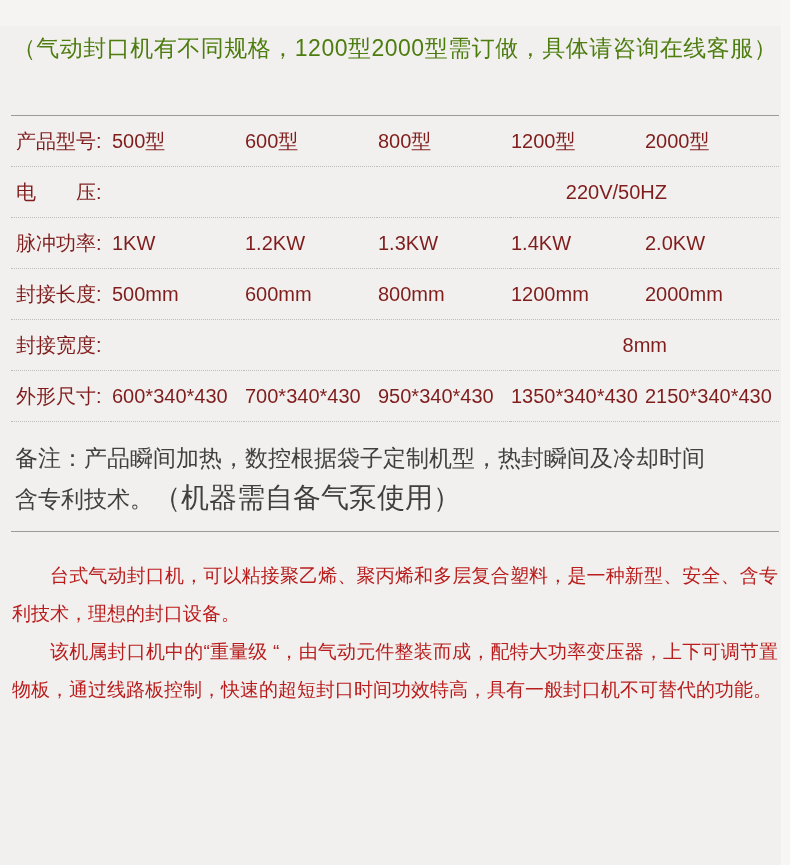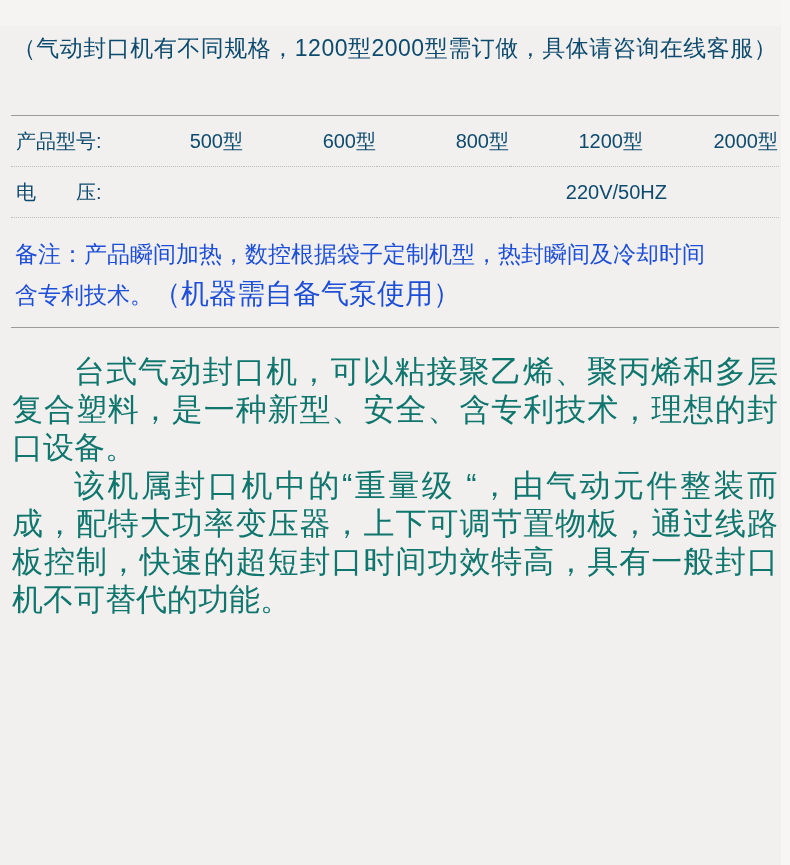--- a/index.html
+++ b/index.html
@@ -17,71 +17,71 @@
   .right-strip {
     position:absolute; top:0; right:0; width:9px; height:100%;
     background:#f7f6f4;
   }
   .banner {
     position:relative;
     padding-top:33px;
     text-align:center;
     font-size:23px;
     line-height:30px;
-    color:#0c4a6e;
+    color:#4d7c0f;
     letter-spacing:0.5px;
   }
   table.spec {
     margin:52px 11px 0 11px;
     width:768px;
     border-collapse:collapse;
     border-top:1px solid #9b9b9b;
     table-layout:fixed;
     font-size:20px;
-    color:#0c4a6e;
+    color:#7f1d1d;
   }
   table.spec td {
     height:48px;
     border-bottom:1px dotted #bdbdbd;
     vertical-align:middle;
     white-space:nowrap;
     overflow:visible;
   }
   td.label {
     width:100px;
     padding-left:5px;
     text-align:left;
   }
   td.val {
-    text-align:right;
+    text-align:left;
   }
   td.spanval {
     text-align:right;
     padding-right:112px;
   }
   .note {
     margin:16px 15px 0 15px;
     font-size:23px;
     line-height:40px;
-    color:#1d4ed8;
+    color:#404040;
   }
   .note .note-paren {
     font-size:28px;
     text-align:center;
   }
   .divider {
     margin:12px 11px 0 11px;
     border-top:1px solid #9b9b9b;
     height:0;
   }
   .description {
     margin:25px 12px 12px 12px;
-    font-size:31px;
+    font-size:19px;
     line-height:38px;
-    color:#0f766e;
+    color:#b91c1c;
   }
   .description p {
     margin:0;
     text-indent:2em;
     text-align:justify;
   }
 </style>
 </head>
 <body>
 
@@ -105,20 +105,48 @@
         <td class="val">500型</td>
         <td class="val">600型</td>
         <td class="val">800型</td>
         <td class="val">1200型</td>
         <td class="val">2000型</td>
       </tr>
       <tr>
         <td class="label">电　　压:</td>
         <td colspan="5" class="spanval">220V/50HZ</td>
       </tr>
+      <tr>
+        <td class="label">脉冲功率:</td>
+        <td class="val">1KW</td>
+        <td class="val">1.2KW</td>
+        <td class="val">1.3KW</td>
+        <td class="val">1.4KW</td>
+        <td class="val">2.0KW</td>
+      </tr>
+      <tr>
+        <td class="label">封接长度:</td>
+        <td class="val">500mm</td>
+        <td class="val">600mm</td>
+        <td class="val">800mm</td>
+        <td class="val">1200mm</td>
+        <td class="val">2000mm</td>
+      </tr>
+      <tr>
+        <td class="label">封接宽度:</td>
+        <td colspan="5" class="spanval">8mm</td>
+      </tr>
+      <tr>
+        <td class="label">外形尺寸:</td>
+        <td class="val">600*340*430</td>
+        <td class="val">700*340*430</td>
+        <td class="val">950*340*430</td>
+        <td class="val">1350*340*430</td>
+        <td class="val">2150*340*430</td>
+      </tr>
     </tbody>
 </table>
 
 <div class="note"><span>备注：</span><span>产品瞬间加热，数控根据袋子定制机型，热封瞬间及冷却时间</span><br><span>含专利技术。</span><span class="note-paren">（机器需自备气泵使用）</span></div>
 
 <div class="divider"></div>
 
 <div class="description">
     <p>台式气动封口机，可以粘接聚乙烯、聚丙烯和多层复合塑料，是一种新型、安全、含专利技术，理想的封口设备。</p>
     <p>该机属封口机中的“重量级 “，由气动元件整装而成，配特大功率变压器，上下可调节置物板，通过线路板控制，快速的超短封口时间功效特高，具有一般封口机不可替代的功能。</p>

